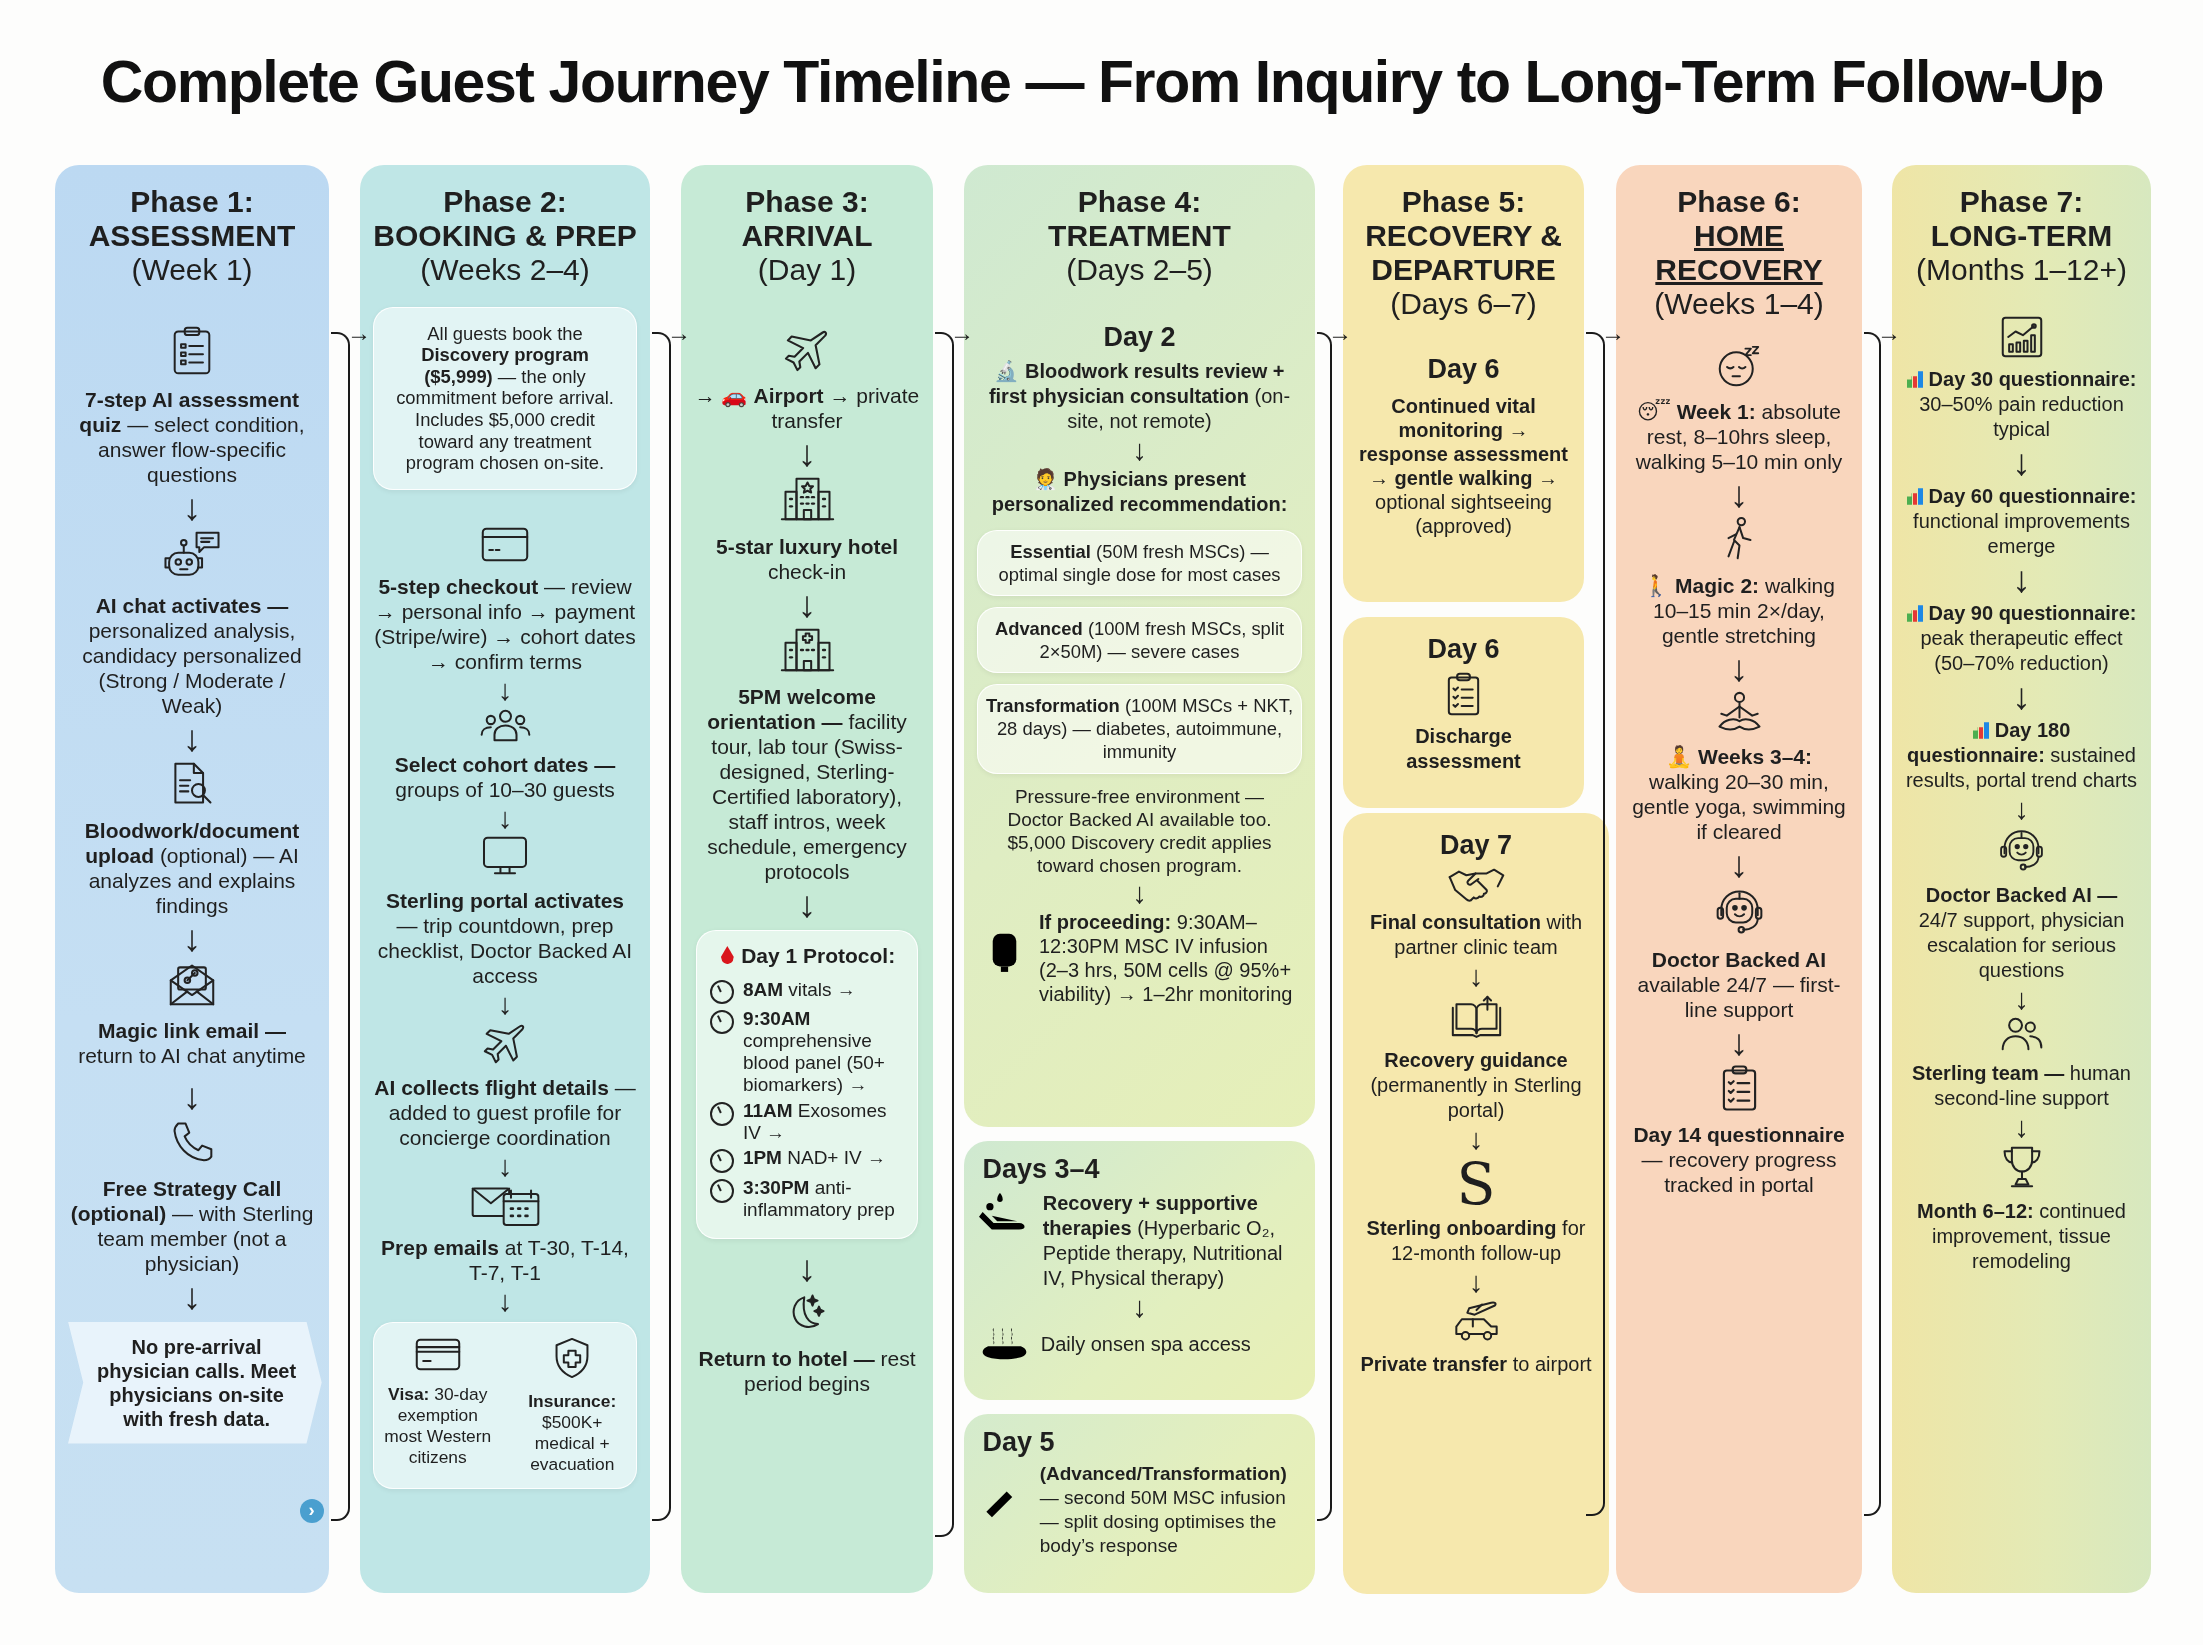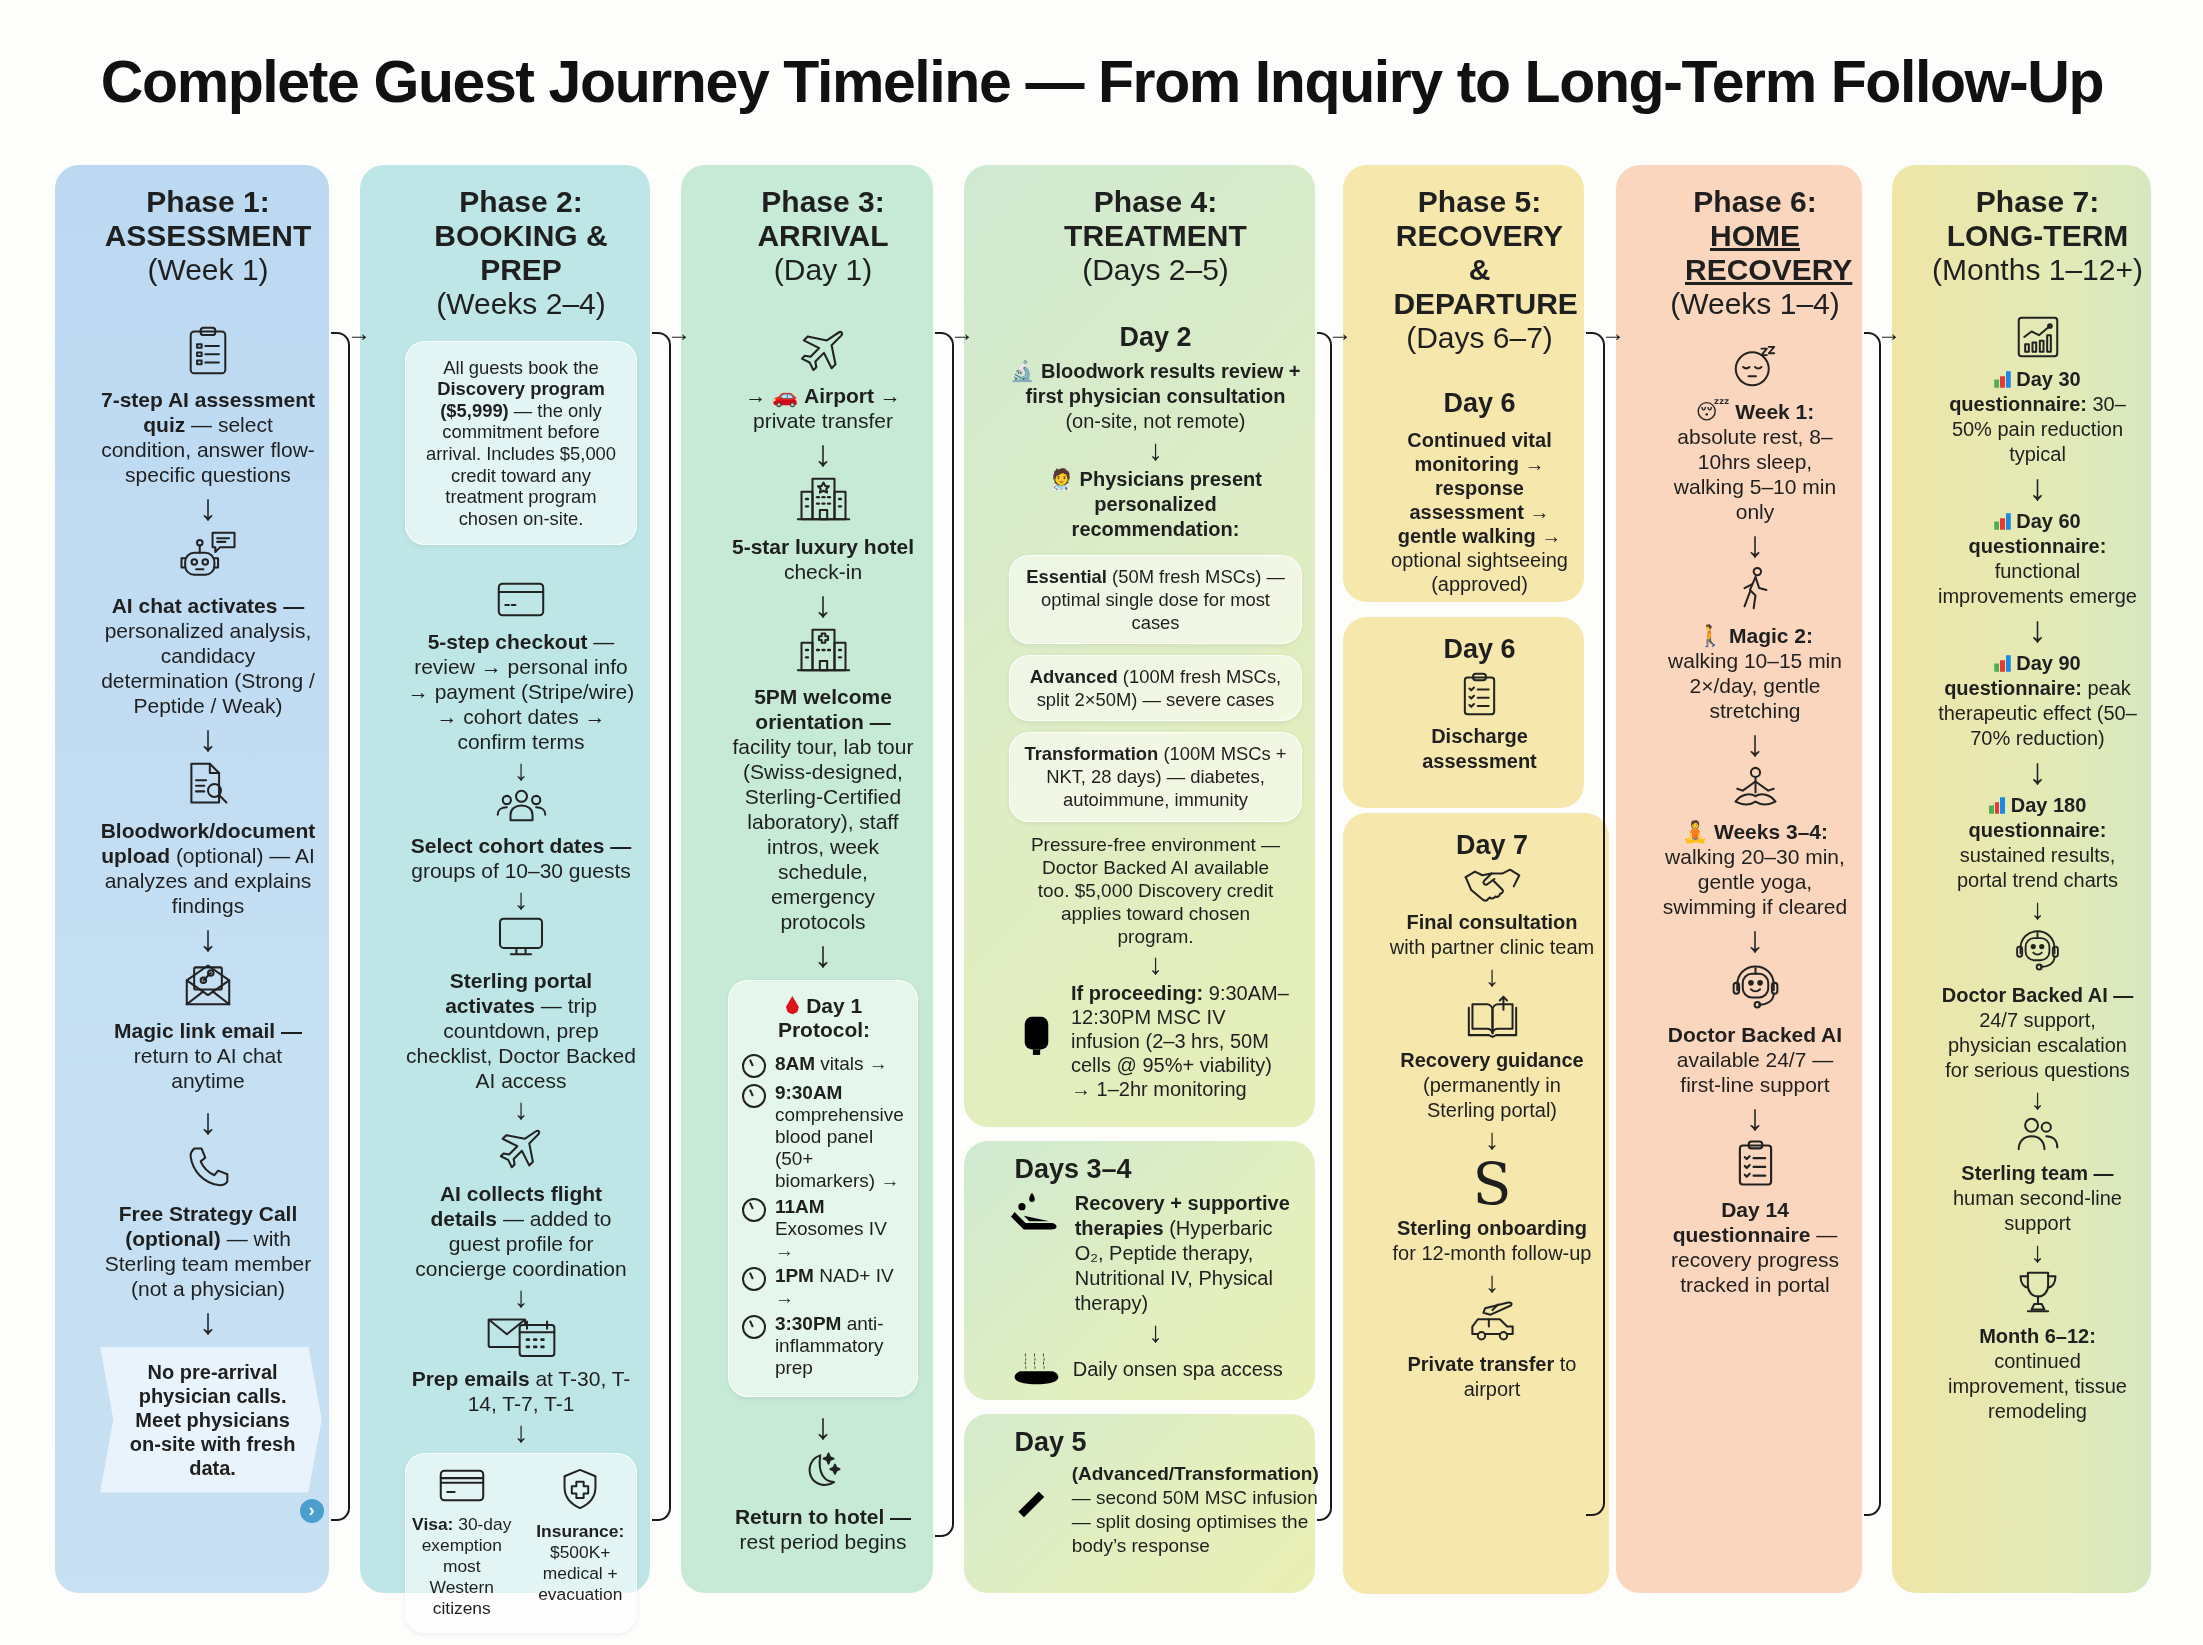--- a/index.html
+++ b/index.html
@@ -1,20 +1,20 @@
 <!DOCTYPE html>
 <html style="font-size:14.7px"><head>
 <meta charset="utf-8">
 <style>
   html, body { margin:0; padding:0; }
   body { width:2204px; height:1646px; background:#fdfdfc; position:relative; overflow:hidden;
          font-family:"Liberation Sans", "DejaVu Sans", sans-serif; color:#1f1f1f; }
   .title { position:absolute; left:0; top:48px; width:2204px; text-align:center; font-weight:700;
            font-size:59px; letter-spacing:-1.4px; color:#111; }
-  .col { position:absolute; border-radius:24px; box-sizing:border-box; text-align:center;padding-left:32px; }
+  .col { position:absolute; border-radius:24px; box-sizing:border-box; text-align:center; }
   .phase-h { font-size:30px; line-height:34px; margin-top:20px; }
   .phase-h .num { font-weight:700; display:block; }
   .phase-h .name { font-weight:700; display:block; }
   .phase-h .dur { font-weight:400; display:block; }
   .icon { display:block; margin:0 auto; }
   .icon svg { stroke:#222; fill:none; stroke-width:2.2; stroke-linecap:round; stroke-linejoin:round; }
   .step { font-size:21px; line-height:25px; padding:0 13px; }
   .step b { font-weight:700; }
   .arr { font-size:37px; line-height:42px; color:#222; }
   .arr-s { font-size:29px; line-height:33px; color:#222; }
@@ -69,21 +69,21 @@
         <circle cx="32" cy="36" r="3"></circle>
         <line x1="22" y1="44" x2="30" y2="44"></line>
         <line x1="26" y1="26" x2="26" y2="18"></line>
         <circle cx="26" cy="15" r="3"></circle>
         <path d="M10 32 h-4 v10 h4"></path>
         <path d="M42 32 h4 v10 h-4"></path>
         <path d="M40 4 h24 v16 h-16 l-5 5 v-5 h-3 z"></path>
         <line x1="45" y1="10" x2="58" y2="10"></line>
         <line x1="45" y1="14" x2="54" y2="14"></line>
       </svg></span>
-  <div class="step" style="margin-top:5.5px"><b>AI chat activates —</b><span> personalized analysis, candidacy determination (Strong / Peptide / Weak)</span></div>
+  <div class="step" style="margin-top:5.5px"><b>AI chat activates —</b><span> personalized analysis, candidacy personalized (Strong / Moderate / Weak)</span></div>
   <div class="arr">↓</div>
   <span class="icon"><svg width="48" height="48" viewBox="0 0 52 52">
         <path d="M8 4 h20 l10 10 v32 h-30 z"></path>
         <path d="M28 4 v10 h10"></path>
         <line x1="13" y1="22" x2="24" y2="22"></line>
         <line x1="13" y1="28" x2="22" y2="28"></line>
         <line x1="13" y1="34" x2="22" y2="34"></line>
         <circle cx="33" cy="33" r="7"></circle>
         <line x1="38" y1="38" x2="46" y2="46"></line>
       </svg></span>

